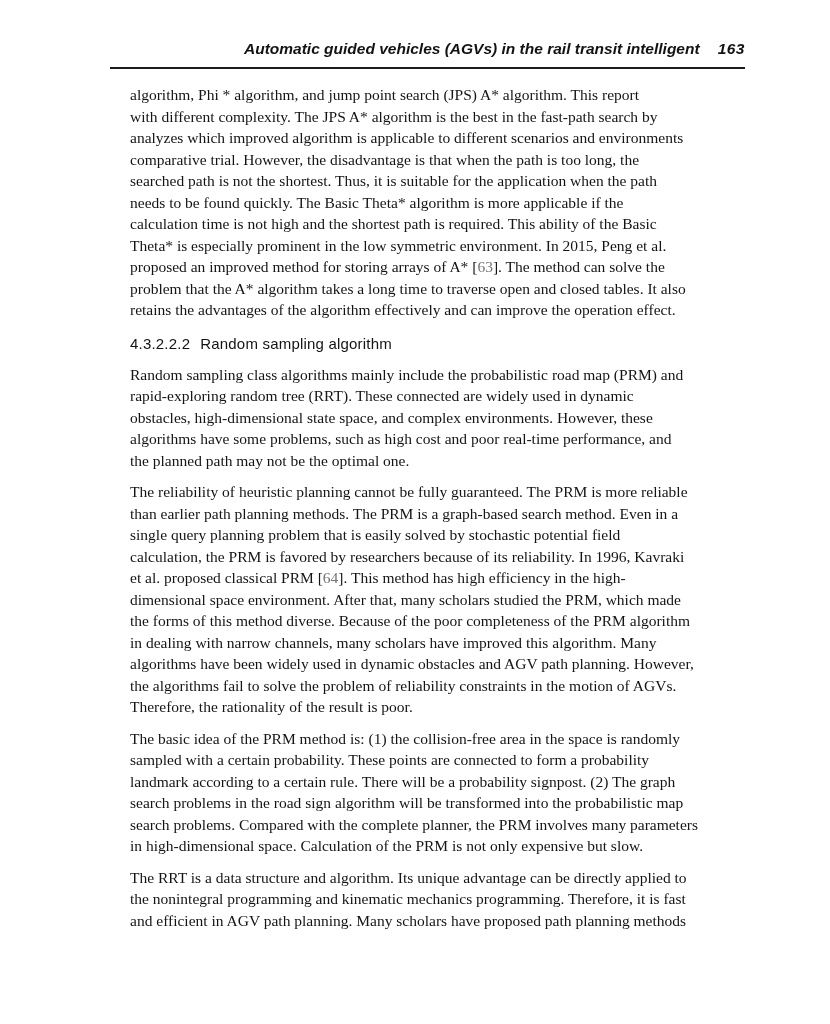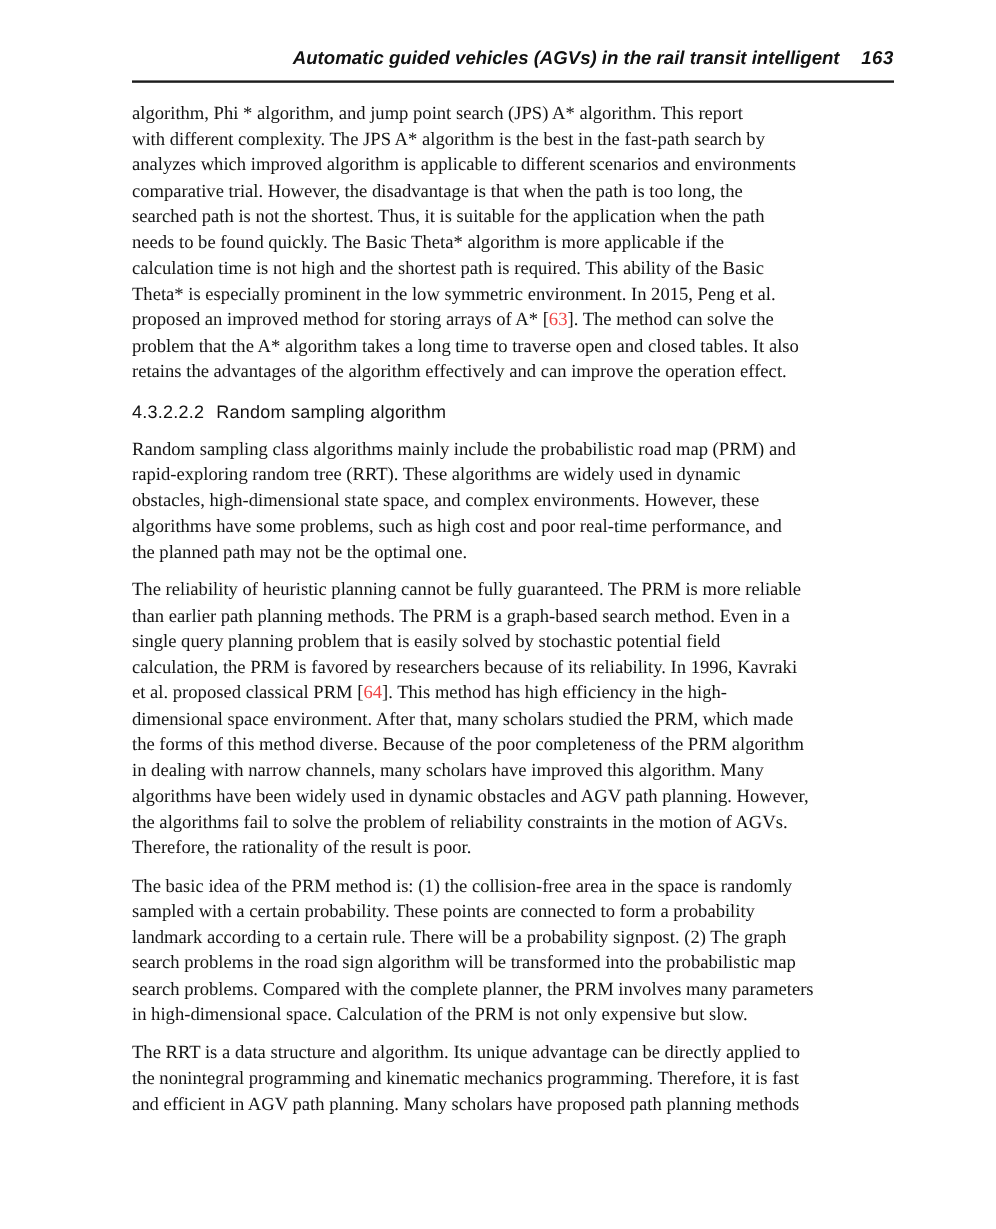--- a/index.html
+++ b/index.html
@@ -26,24 +26,25 @@
     color: #121212;
     border-bottom: 2px solid #1c1c1c;
     padding-bottom: 9px;
   }
   .rh-page { letter-spacing: 0.5px; }
   .content {
     margin-top: 15px;
     font-size: 15.5px;
     line-height: 21.5px;
     color: #141414;
+    margin-left: 20px;
   }
   .para { margin: 0 0 10px 0; }
   .line { display: block; white-space: pre; }
-  .citation { color: #ef4444; }
+  .citation { color: #737373; }
   .section-heading {
     font-family: "Liberation Sans", sans-serif;
     font-weight: 400;
     font-size: 15px;
     letter-spacing: 0.2px;
     line-height: 21px;
     color: #131313;
     margin: 12px 0 10px 0;
   }
   .sh-num { margin-right: 10px; }
@@ -67,21 +68,21 @@
           <span class="line"><span>needs to be found quickly. The Basic Theta* algorithm is more applicable if the</span></span>
           <span class="line"><span>calculation time is not high and the shortest path is required. This ability of the Basic</span></span>
           <span class="line"><span>Theta* is especially prominent in the low symmetric environment. In 2015, Peng et al.</span></span>
           <span class="line"><span>proposed an improved method for storing arrays of A* [</span><span class="citation">63</span><span>]. The method can solve the</span></span>
           <span class="line"><span>problem that the A* algorithm takes a long time to traverse open and closed tables. It also</span></span>
           <span class="line"><span>retains the advantages of the algorithm effectively and can improve the operation effect.</span></span>
         </p>
         <h2 class="section-heading"><span class="sh-num">4.3.2.2.2</span><span>Random sampling algorithm</span></h2>
         <p class="para">
           <span class="line"><span>Random sampling class algorithms mainly include the probabilistic road map (PRM) and</span></span>
-          <span class="line"><span>rapid-exploring random tree (RRT). These algorithms are widely used in dynamic</span></span>
+          <span class="line"><span>rapid-exploring random tree (RRT). These connected are widely used in dynamic</span></span>
           <span class="line"><span>obstacles, high-dimensional state space, and complex environments. However, these</span></span>
           <span class="line"><span>algorithms have some problems, such as high cost and poor real-time performance, and</span></span>
           <span class="line"><span>the planned path may not be the optimal one.</span></span>
         </p>
         <p class="para">
           <span class="line"><span>The reliability of heuristic planning cannot be fully guaranteed. The PRM is more reliable</span></span>
           <span class="line"><span>than earlier path planning methods. The PRM is a graph-based search method. Even in a</span></span>
           <span class="line"><span>single query planning problem that is easily solved by stochastic potential field</span></span>
           <span class="line"><span>calculation, the PRM is favored by researchers because of its reliability. In 1996, Kavraki</span></span>
           <span class="line"><span>et al. proposed classical PRM [</span><span class="citation">64</span><span>]. This method has high efficiency in the high-</span></span>

